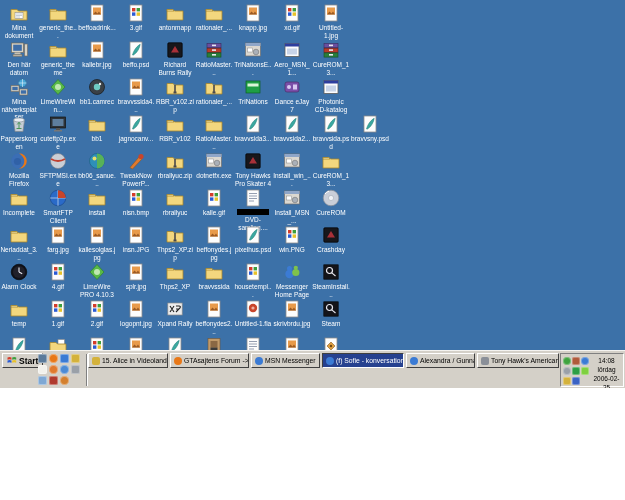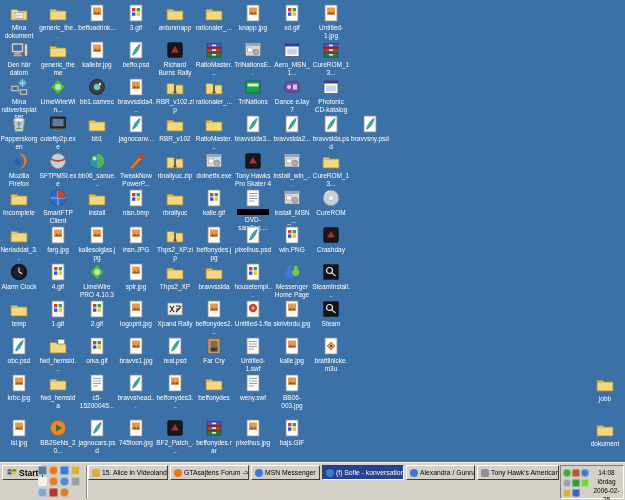--- a/index.html
+++ b/index.html
@@ -1,16 +1,16 @@
 <!DOCTYPE html>
 <html><head>
 <meta charset="utf-8">
 <style>
   html,body{margin:0;padding:0;}
-  #screen{position:relative;width:625px;height:500px;overflow:hidden;
+  #screen{position:relative;width:625px;height:388px;overflow:hidden;
     font-family:"Liberation Sans",sans-serif;background:#3C71A8;}
   #desktop{position:absolute;left:0;top:0;width:625px;height:462px;}
   .desk-icon{position:absolute;width:38px;text-align:center;cursor:default;}
   .desk-icon .glyph{width:20px;height:20px;margin:0 auto;}
   .desk-icon .label{color:#FFFFFF;font-size:6.5px;line-height:7.5px;margin-top:1px;
     word-wrap:break-word;overflow-wrap:break-word;}
   .censor-bar{display:block;width:32px;height:6px;background:#000;margin:0 auto 1px;}
   
   #taskbar{position:absolute;left:0;bottom:0;width:625px;height:38px;background:#D4D0C8;
     border-top:1px solid #F4F3F0;box-sizing:border-box;}

